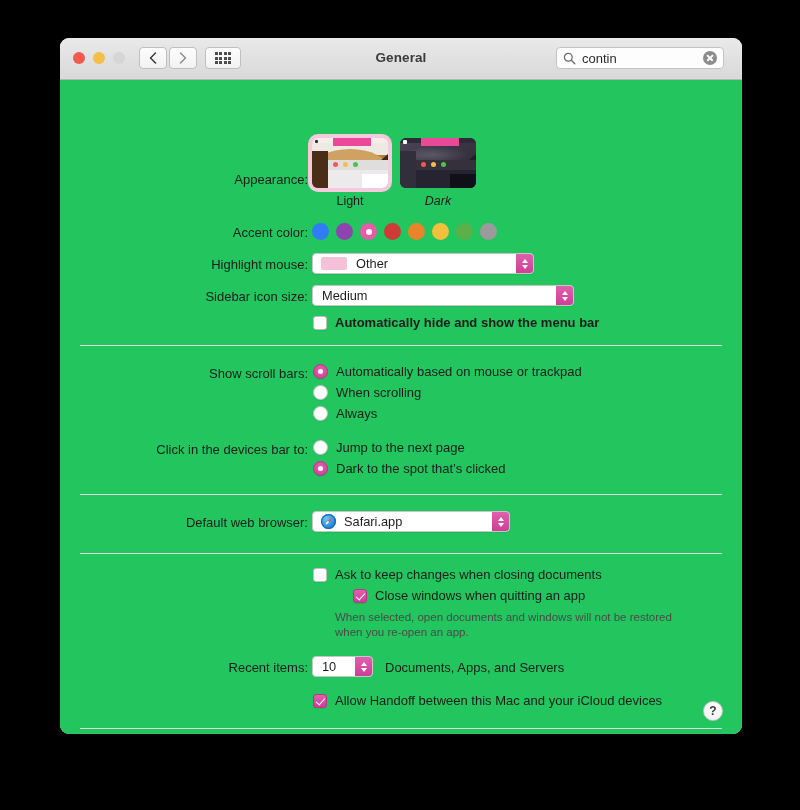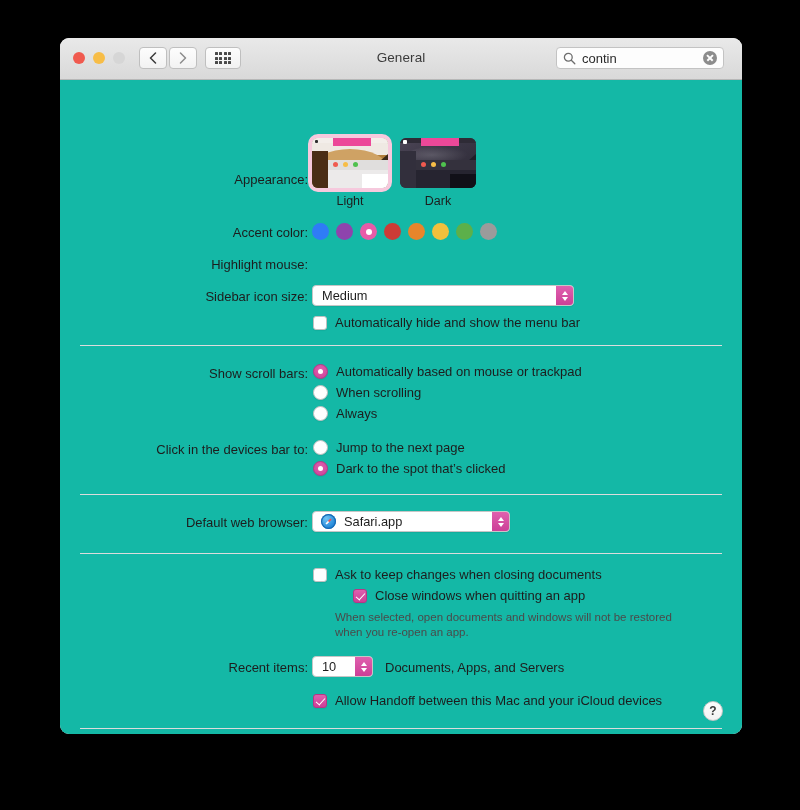--- a/index.html
+++ b/index.html
@@ -88,21 +88,21 @@
     background: #4a4a4a;
     border-radius: 0.5px;
   }
 
   #win-title {
     position: absolute;
     left: 0; right: 0; top: 12px;
     text-align: center;
     font-size: 13.5px;
     color: #3a3a3a;
-    font-weight: 400;
+    font-weight: 700;
     letter-spacing: 0.1px;
   }
 
   #searchbox {
     position: absolute;
     right: 18px;
     top: 9px;
     width: 168px;
     height: 22px;
     background: #fdfdfd;
@@ -136,21 +136,21 @@
     width: 8px; height: 1.6px;
     background: #fdfdfd;
   }
   #search-clear::before { transform: rotate(45deg); }
   #search-clear::after  { transform: rotate(-45deg); }
 
   
   #body {
     position: relative;
     height: 655px;
-    background: #14b8a6;
+    background: #22c55e;
     font-size: 13px;
     color: #1d1d1d;
   }
 
   .label {
     position: absolute;
     text-align: right;
     font-size: 13px;
     color: #1d1d1d;
     white-space: nowrap;
@@ -475,21 +475,21 @@
         <div class="lt-dots">
             <i style="background:#f05a4f"></i>
             <i style="background:#f7bd47"></i>
             <i style="background:#4fc14e"></i>
           </div>
         <div class="lt-white"></div>
       </div>
       <div class="thumb-caption">Light</div>
     </div>
 
-    <div class="appearance-wrap" style="left:340px; top:58px;">
+    <div class="appearance-wrap" style="left:340px; top:58px;font-style:italic;">
       <div class="thumb">
         <div class="dk-bg"></div>
         <div class="dk-swirl"></div>
         <div class="dk-menubar"></div>
         <div class="dk-pink"></div>
         <div class="dk-appleicon"></div>
         <div class="dk-corner"></div>
         <div class="dk-darkleft"></div>
         <div class="dk-win"></div>
         <div class="dk-wintop"></div>
@@ -509,31 +509,39 @@
       <div class="accent" style="background:#8e44ad"></div>
       <div class="accent sel" style="background:#e75ba8"></div>
       <div class="accent" style="background:#cc3b36"></div>
       <div class="accent" style="background:#e8852b"></div>
       <div class="accent" style="background:#f2c03c"></div>
       <div class="accent" style="background:#5cb04a"></div>
       <div class="accent" style="background:#9b9b9b"></div>
     </div>
 
     <div class="label" style="right:434px; top:177px;">Highlight mouse:</div>
+    <div class="popup" style="left:252px; top:173px; width:222px;">
+      <span class="swatch-chip"></span>
+      <span class="ptext" style="margin-left:9px;">Other</span>
+      <span class="arrows">
+          <span class="up"></span>
+          <span class="dn"></span>
+        </span>
+    </div>
 
     <div class="label" style="right:434px; top:209px;">Sidebar icon size:</div>
     <div class="popup" style="left:252px; top:205px; width:262px;">
       <span class="ptext" style="margin-left:9px;">Medium</span>
       <span class="arrows">
           <span class="up"></span>
           <span class="dn"></span>
         </span>
     </div>
 
-    <div class="check-item" style="left:253px; top:235px;">
+    <div class="check-item" style="left:253px; top:235px;font-weight:bold;">
       <span class="checkbox"></span>
       <span class="check-label">Automatically hide and show the menu bar</span>
     </div>
 
     <div class="divider" style="top:265px;"></div>
 
     <div class="label" style="right:434px; top:286px;">Show scroll bars:</div>
 
     <div class="radio-item" style="left:253px; top:284px;">
       <span class="radio on"></span>

